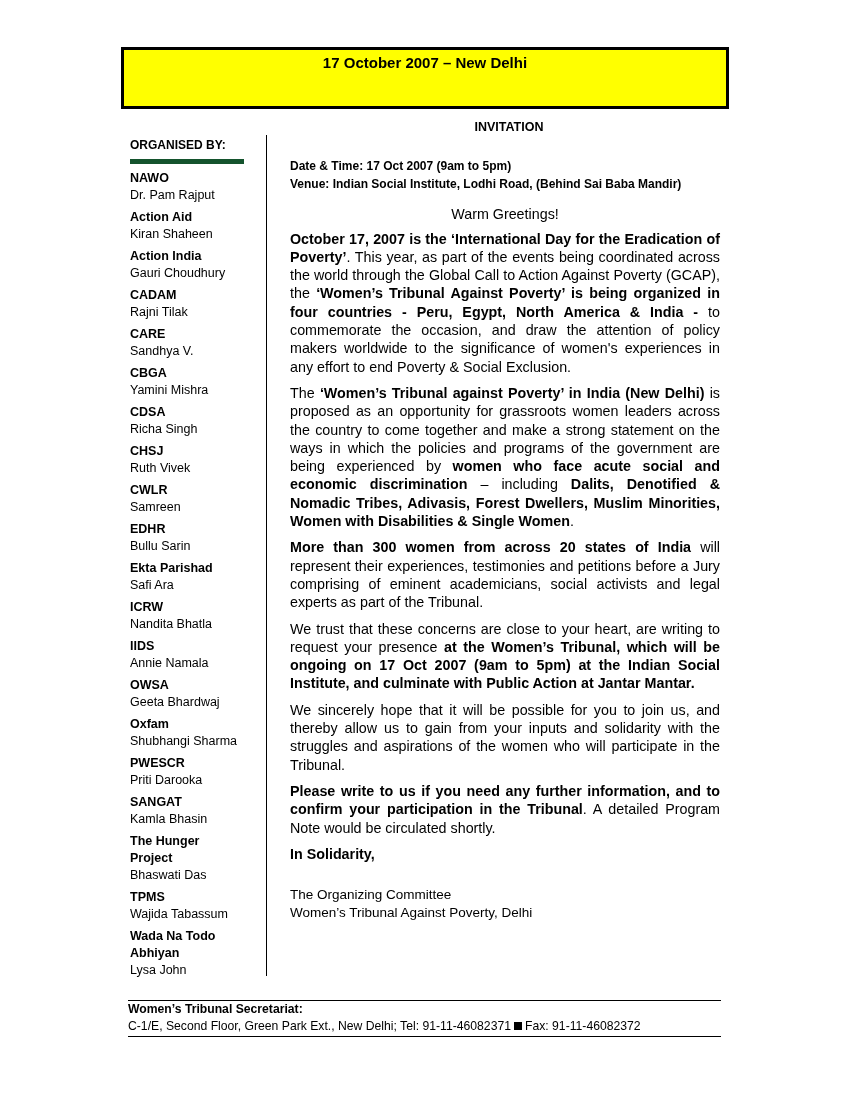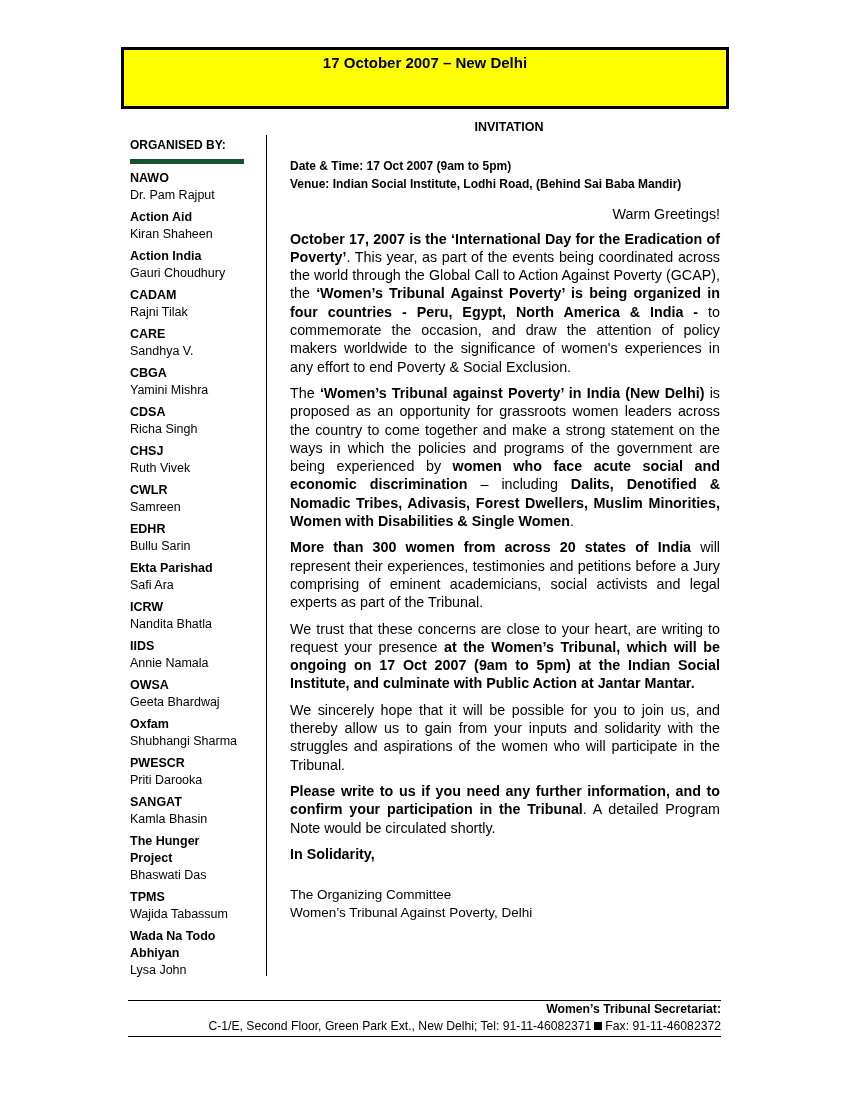--- a/index.html
+++ b/index.html
@@ -36,28 +36,28 @@
     .main {
       position: absolute; left: 290px; top: 118px; width: 430px;
       font-size: 14.3px; line-height: 18.3px;
     }
     .main .invitation {
       text-align: center; font-weight: bold; font-size: 12.5px;
       margin-bottom: 21px; margin-left: 8px;
     }
     .main .details { font-weight: bold; font-size: 12px; line-height: 18px; margin-bottom: 12px; }
     .main p { margin: 0 0 8px 0; text-align: justify; }
-    .main p.greeting { text-align: right; margin-bottom: 6px; }
+    .main p.greeting { text-align: center; margin-bottom: 6px; }
     .main .closing { font-weight: bold; margin-top: 0; margin-bottom: 23px; }
     .main .sign { line-height: 18px; text-align: left; font-size: 13.5px; }
     b { font-weight: bold; }
     .footer {
       position: absolute; left: 128px; top: 1000px; width: 593px;
       border-top: 1px solid #000; border-bottom: 1px solid #000;
-      text-align: right; font-size: 12.2px; line-height: 17px;
+      text-align: left; font-size: 12.2px; line-height: 17px;
       padding: 0 0 1px 0;
     }
     .footer .ft-title { font-weight: bold; }
     .footer .square { display: inline-block; width: 8px; height: 8px; background: #000; margin: 0 3px; vertical-align: 0px; }
   </style>
 </head>
 <body>
 
 <div class="banner">
   <div class="subtitle">17 October 2007 – New Delhi</div>

